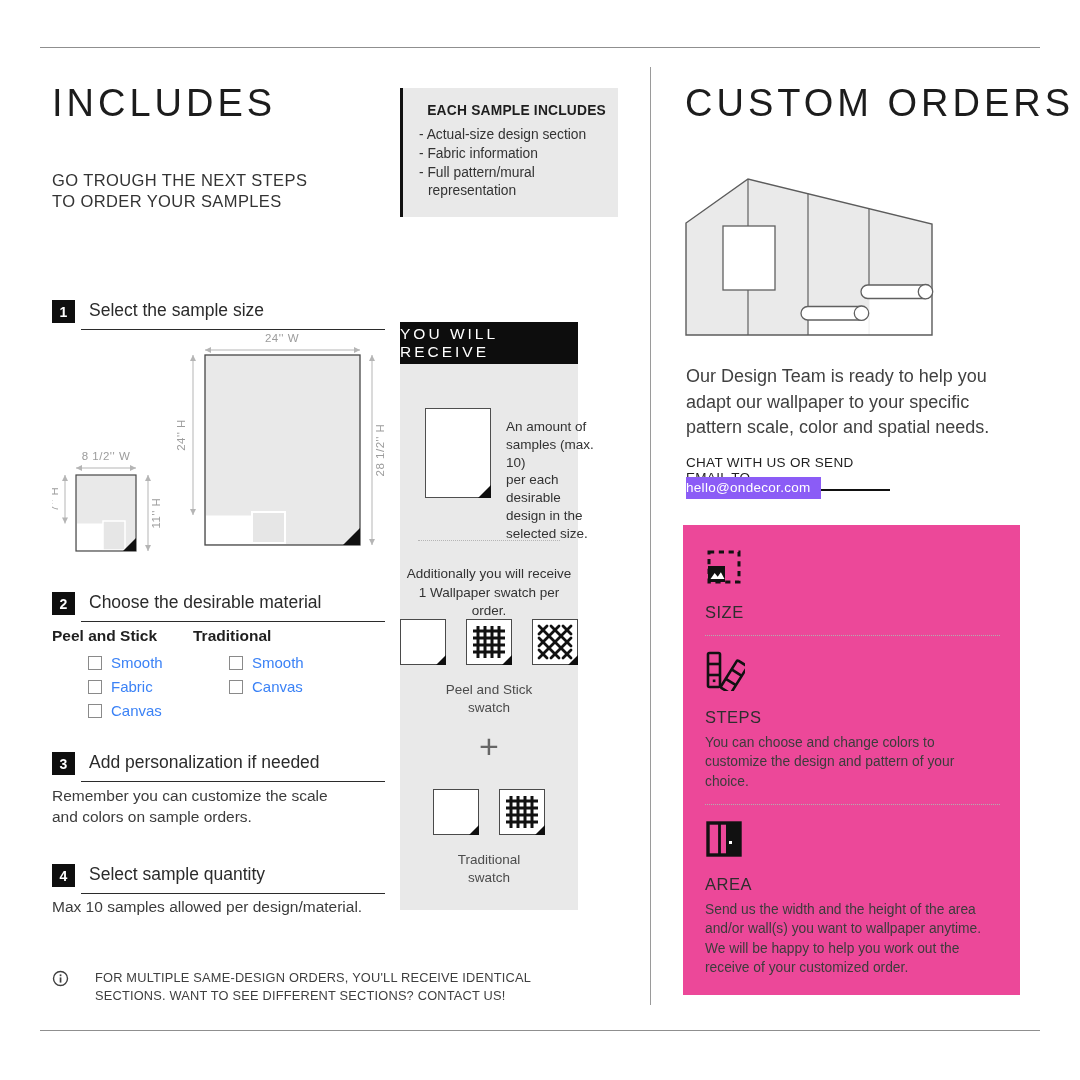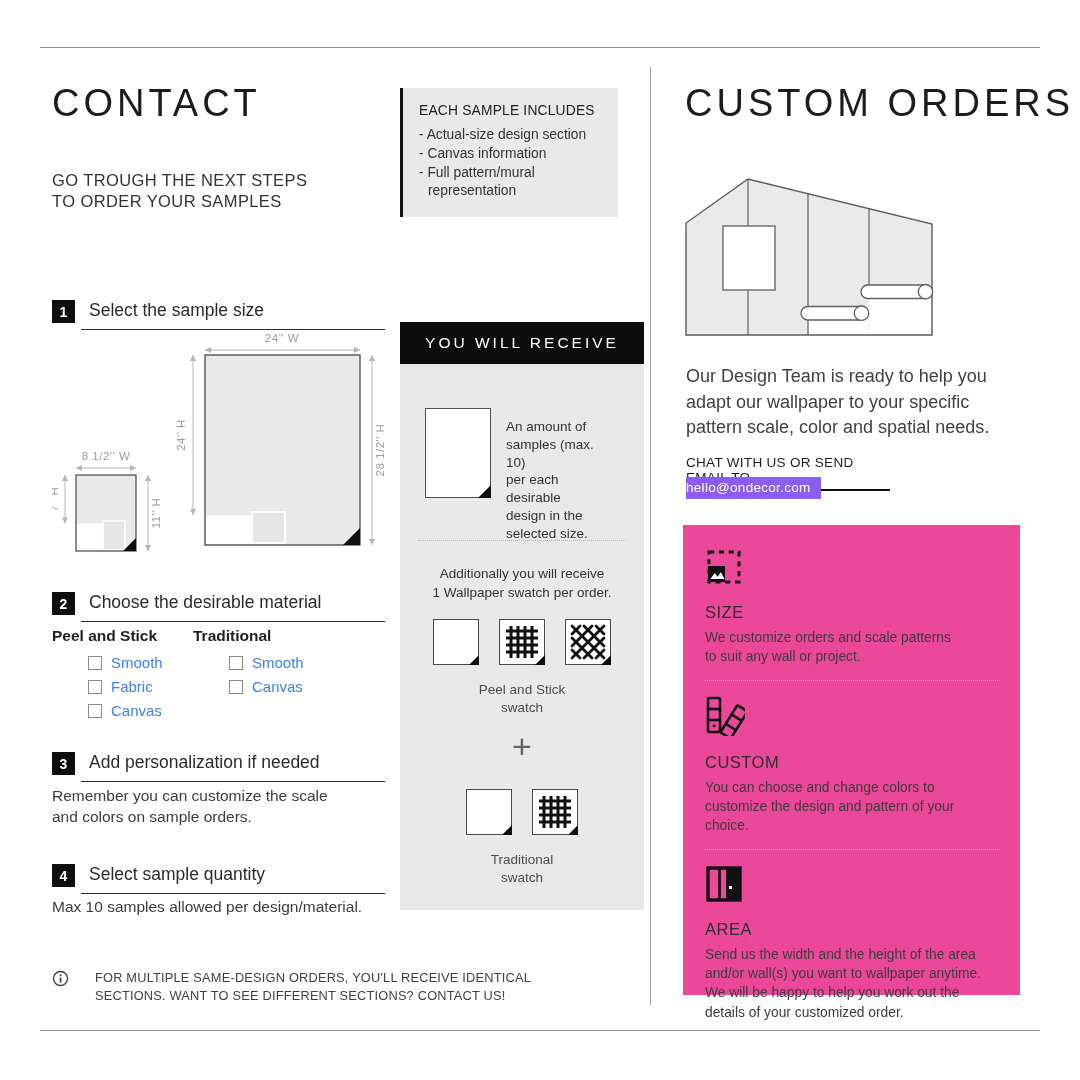--- a/index.html
+++ b/index.html
@@ -37,25 +37,25 @@
   .mat-title{font-size:15.5px;font-weight:700;color:#1f1f1f;margin-bottom:9px;}
   .opt{display:flex;align-items:center;gap:9px;font-size:15px;color:#3b82f6;margin-bottom:7px;margin-left:36px;}
   .cb{width:12px;height:12px;border:1.5px solid #8a8a8a;background:#fff;flex:0 0 12px;}
 
   .footnote{position:absolute;left:52px;top:969px;width:490px;display:flex;gap:26px;align-items:flex-start;}
   .footnote-text{font-size:12.8px;letter-spacing:.2px;line-height:1.4;color:#3f3f3f;white-space:pre-line;}
 
   
   .includes{position:absolute;left:400px;top:88px;width:218px;background:#e9e9e9;
     border-left:3px solid #111;box-sizing:border-box;padding:15px 12px 16px 16px;}
-  .includes-title{font-size:13.8px;font-weight:400;letter-spacing:.2px;color:#1e1e1e;margin-bottom:8px;}
+  .includes-title{font-size:13.8px;font-weight:700;letter-spacing:.2px;color:#1e1e1e;margin-bottom:8px;text-align:right;}
   .includes-item{font-size:13.8px;color:#333;line-height:1.25;padding-left:9px;text-indent:-9px;margin-bottom:2px;}
   .includes-item::before{content:"- ";}
 
-  .receive-panel{position:absolute;left:400px;top:322px;width:244px;height:588px;background:#e9e9e9;}
+  .receive-panel{position:absolute;left:400px;top:322px;width:178px;height:588px;background:#e9e9e9;}
   .banner{position:absolute;top:0;left:0;right:0;height:42px;background:#0d0d0d;color:#fff;
     display:flex;align-items:center;justify-content:center;font-size:15.5px;letter-spacing:3px;}
   .sheet{position:absolute;left:25px;top:86px;width:64px;height:88px;background:#fff;border:1px solid #4f4f4f;}
   .fold::after{content:"";position:absolute;right:-1px;bottom:-1px;width:0;height:0;
     border-left:13px solid transparent;border-bottom:13px solid #0e0e0e;}
   .samples-text{position:absolute;left:106px;top:96px;width:106px;font-size:13.5px;line-height:1.32;
     color:#333;white-space:pre-line;}
   .dotdiv{position:absolute;left:18px;right:18px;top:218px;border-top:1px dotted #b5b5b5;}
   .additionally{position:absolute;top:243px;left:0;right:0;text-align:center;font-size:13.5px;
     line-height:1.38;color:#333;white-space:pre-line;}
@@ -87,21 +87,21 @@
 </style>
 </head>
 <body>
 
 <div class="page">
   <div class="rule rule-top"></div>
   <div class="rule rule-bottom"></div>
   <div class="vdivider"></div>
 
   <div class="col-left">
-    <h1 class="big-title" style="left:0">CONTACT</h1>
+    <h1 class="big-title" style="left:0">INCLUDES</h1>
     <div class="subtitle">GO TROUGH THE NEXT STEPS
 TO ORDER YOUR SAMPLES</div>
 
     <div class="step step1">
       <div class="step-num">1</div>
       <div class="step-title">Select the sample size</div>
     </div>
 
     <svg class="diagram-svg" width="333" height="236" viewBox="0 0 333 236">
 
@@ -200,21 +200,21 @@
       <rect x="7.7" y="4.4" width="1.7" height="1.8" fill="#3f3f3f"></rect>
       <rect x="7.7" y="7.4" width="1.7" height="5.2" fill="#3f3f3f"></rect>
     </svg>
     <div class="footnote-text">FOR MULTIPLE SAME-DESIGN ORDERS, YOU'LL RECEIVE IDENTICAL
 SECTIONS. WANT TO SEE DIFFERENT SECTIONS? CONTACT US!</div>
   </div>
 
   <div class="includes">
     <div class="includes-title">EACH SAMPLE INCLUDES</div>
     <div class="includes-item">Actual-size design section</div>
-    <div class="includes-item">Canvas information</div>
+    <div class="includes-item">Fabric information</div>
     <div class="includes-item">Full pattern/mural representation</div>
   </div>
 
   <div class="receive-panel">
     <div class="banner">YOU WILL RECEIVE</div>
     <div class="sheet fold"></div>
     <div class="samples-text">An amount of
 samples (max. 10)
 per each desirable
 design in the
@@ -312,50 +312,48 @@
   <div class="email-badge">hello@ondecor.com</div>
 
   <div class="right-panel">
     
     <svg width="38" height="38" viewBox="0 0 38 38">
       <rect x="4" y="4" width="30" height="30" fill="none" stroke="#111" stroke-width="3" stroke-dasharray="5.2 4.6"></rect>
       <rect x="3" y="18" width="17" height="16" fill="#111"></rect>
       <path d="M5.5,31 l4.2-6 3,3.8 3.2-4.6 3.6,6.8 z" fill="#ffffff"></path>
     </svg>
     <div class="feature-title">SIZE</div>
-    <div class="feature-text">We customize orders and scale patterns
-to suit any wall or project.</div>
     <div class="fdiv"></div>
 
     
     <svg width="40" height="40" viewBox="0 0 40 40">
       <g fill="none" stroke="#111" stroke-width="2.6">
         <rect x="3" y="2" width="12" height="34" rx="1.5"></rect>
         <line x1="3" y1="13" x2="15" y2="13"></line>
         <line x1="3" y1="24" x2="15" y2="24"></line>
         <g transform="rotate(32 15 36)">
           <rect x="15.5" y="4" width="12" height="32" rx="1.5"></rect>
           <line x1="15.5" y1="15" x2="27.5" y2="15"></line>
           <line x1="15.5" y1="26" x2="27.5" y2="26"></line>
         </g>
       </g>
       <rect x="7.8" y="28.5" width="2.6" height="2.6" fill="#111"></rect>
     </svg>
-    <div class="feature-title">CUSTOM</div>
+    <div class="feature-title">STEPS</div>
     <div class="feature-text">You can choose and change colors to
 customize the design and pattern of your
 choice.</div>
     <div class="fdiv"></div>
 
     
     <svg width="38" height="38" viewBox="0 0 38 38">
       <rect x="3" y="3" width="32" height="32" fill="none" stroke="#111" stroke-width="3.4"></rect>
       <line x1="14.5" y1="3" x2="14.5" y2="35" stroke="#111" stroke-width="2.8"></line>
       <rect x="21" y="3" width="14" height="32" fill="#111"></rect>
       <rect x="24" y="21" width="3" height="3" fill="#ffffff"></rect>
     </svg>
     <div class="feature-title">AREA</div>
     <div class="feature-text">Send us the width and the height of the area
 and/or wall(s) you want to wallpaper anytime.
 We will be happy to help you work out the
-details of your customized order.</div>
+receive of your customized order.</div>
   </div>
 </div>
 
 </body></html>

